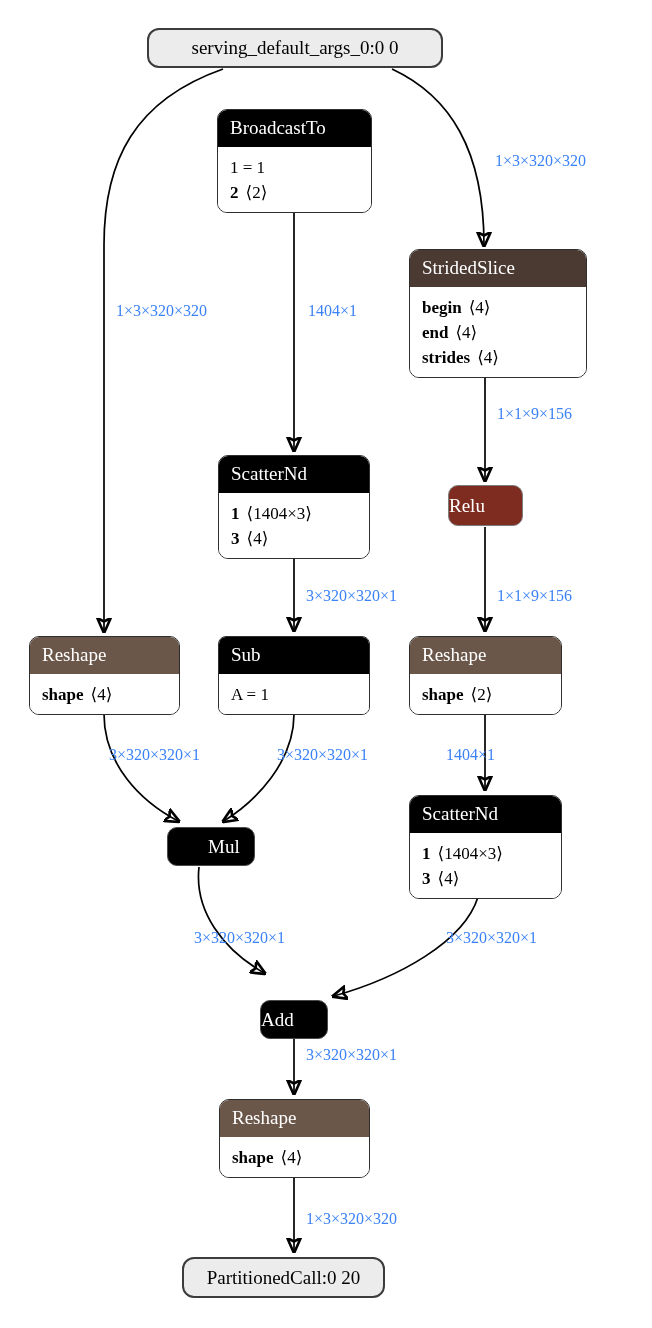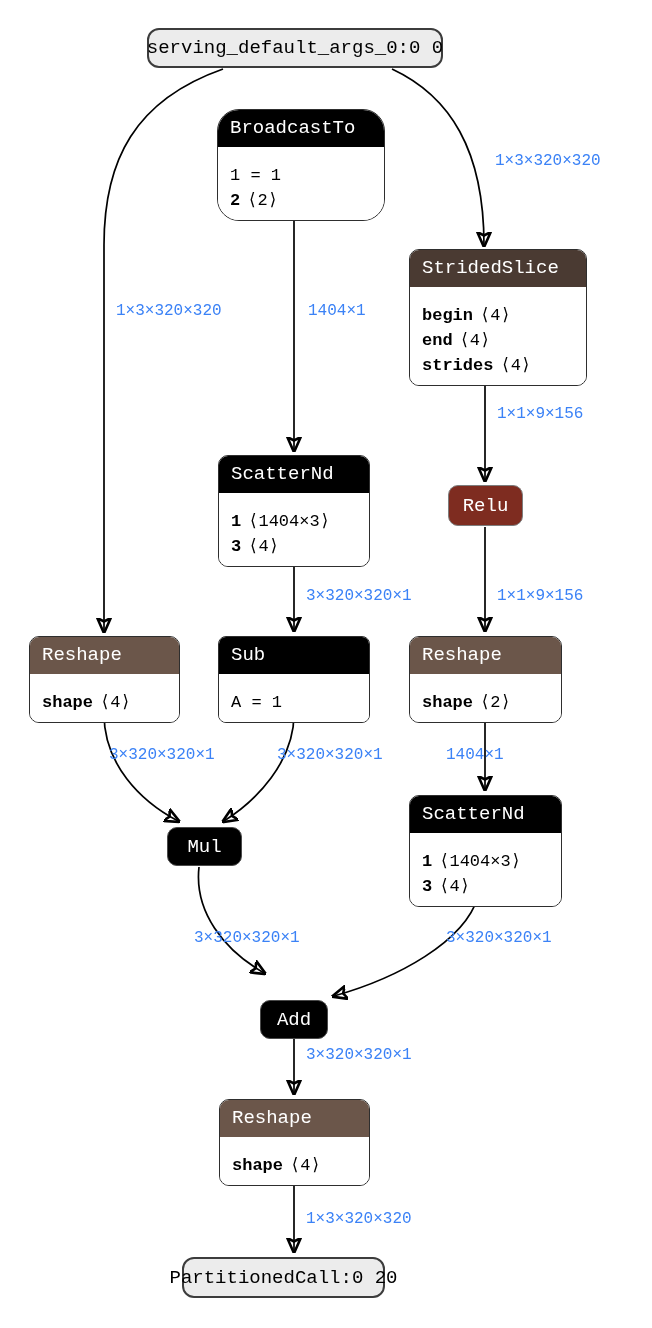--- a/index.html
+++ b/index.html
@@ -1,36 +1,36 @@
 <!DOCTYPE html>
 <html style="--op_black: #000000; --op_shape_brown: #6b564a; --op_tensor_brown: #4a3a32; --op_activation_red: #7e2c20; --terminal_bg: #ececec; --edge_color: #000000;"><head>
 <meta charset="utf-8">
 <style>
   html,body{margin:0;padding:0;background:#ffffff;}
   #canvas{
     position:relative;width:652px;height:1328px;background:#ffffff;overflow:hidden;
-    font-family:Liberation Mono, monospace;
+    font-family:Liberation Serif, serif;
   }
   #edges{position:absolute;left:0;top:0;width:652px;height:1328px;}
   #edges path{stroke:#000;stroke-width:1.7;fill:none;}
   .node{
     position:absolute;box-sizing:border-box;background:#fff;
     border:1.5px solid #2e2e2e;border-radius:10px;overflow:hidden;
   }
   .hdr{color:#fff;font-size:19px;padding:7px 12px 8px 12px;}
   .hdr-black{background:var(--op_black);}
   .hdr-shape{background:var(--op_shape_brown);}
   .hdr-tensor{background:var(--op_tensor_brown);}
-  .body{padding:16px 12px 7px 12px;font-size:17px;line-height:25px;color:#000;background:#fff;}
+  .body{padding:8px 12px 7px 12px;font-size:17px;line-height:25px;color:#000;background:#fff;}
   .attr{white-space:nowrap;}
   .aname{font-weight:bold;}
   .aname:not(:empty){margin-right:7px;}
   .opnode{
     position:absolute;box-sizing:border-box;border-radius:10px;color:#fff;font-size:19px;
-    display:flex;align-items:center;justify-content:center;border:1.5px solid #6a6a6a;
+    display:flex;align-items:center;justify-content:flex-start;border:1.5px solid #6a6a6a;
   }
   .op-black{background:var(--op_black);border-color:#4a4a4a;}
   .op-act{background:var(--op_activation_red);border-color:#7d7d7d;}
   .terminal{
     position:absolute;box-sizing:border-box;background:var(--terminal_bg);
     border:2px solid #3c3c3c;border-radius:12px;color:#000;font-size:19px;
     display:flex;align-items:center;justify-content:center;white-space:nowrap;
   }
   .elabel{position:absolute;font-size:16px;color:#3b82f6;white-space:nowrap;}
 </style>
@@ -57,21 +57,21 @@
     <path d="M 199 867 C 194 912 224 950 264 973" marker-end="url(#arrow)"></path>
     <path d="M 478 897 C 464 942 398 978 334 996" marker-end="url(#arrow)"></path>
     <path d="M 294 1019 L 294 1093" marker-end="url(#arrow)"></path>
     <path d="M 294 1178 L 294 1251" marker-end="url(#arrow)"></path>
   </svg>
 
   <div class="terminal" style="left:147px;top:28px;width:296px;height:40px;">
     <span>serving_default_args_0:0 0</span>
   </div>
 
-  <div class="node" style="left:217px;top:109px;width:168px;border-radius:22px;">
+  <div class="node" style="left:217px;top:109px;width:155px;">
     <div class="hdr hdr-black">BroadcastTo</div>
     <div class="body">
       <div class="attr"><span class="aname"></span><span class="aval">1 = 1</span></div>
       <div class="attr"><span class="aname">2</span><span class="aval">⟨2⟩</span></div>
     </div>
   </div>
 
   <div class="node" style="left:409px;top:249px;width:178px;">
     <div class="hdr hdr-tensor">StridedSlice</div>
     <div class="body">
@@ -115,21 +115,21 @@
   </div>
 
   <div class="node" style="left:409px;top:795px;width:153px;">
     <div class="hdr hdr-black">ScatterNd</div>
     <div class="body">
       <div class="attr"><span class="aname">1</span><span class="aval">⟨1404×3⟩</span></div>
       <div class="attr"><span class="aname">3</span><span class="aval">⟨4⟩</span></div>
     </div>
   </div>
 
-  <div class="opnode op-black" style="left:167px;top:827px;width:75px;height:39px;">
+  <div class="opnode op-black" style="left:167px;top:827px;width:88px;height:39px;padding-left:40px;">
     <span>Mul</span>
   </div>
 
   <div class="opnode op-black" style="left:260px;top:1000px;width:68px;height:39px;">
     <span>Add</span>
   </div>
 
   <div class="node" style="left:219px;top:1099px;width:151px;">
     <div class="hdr hdr-shape">Reshape</div>
     <div class="body">

